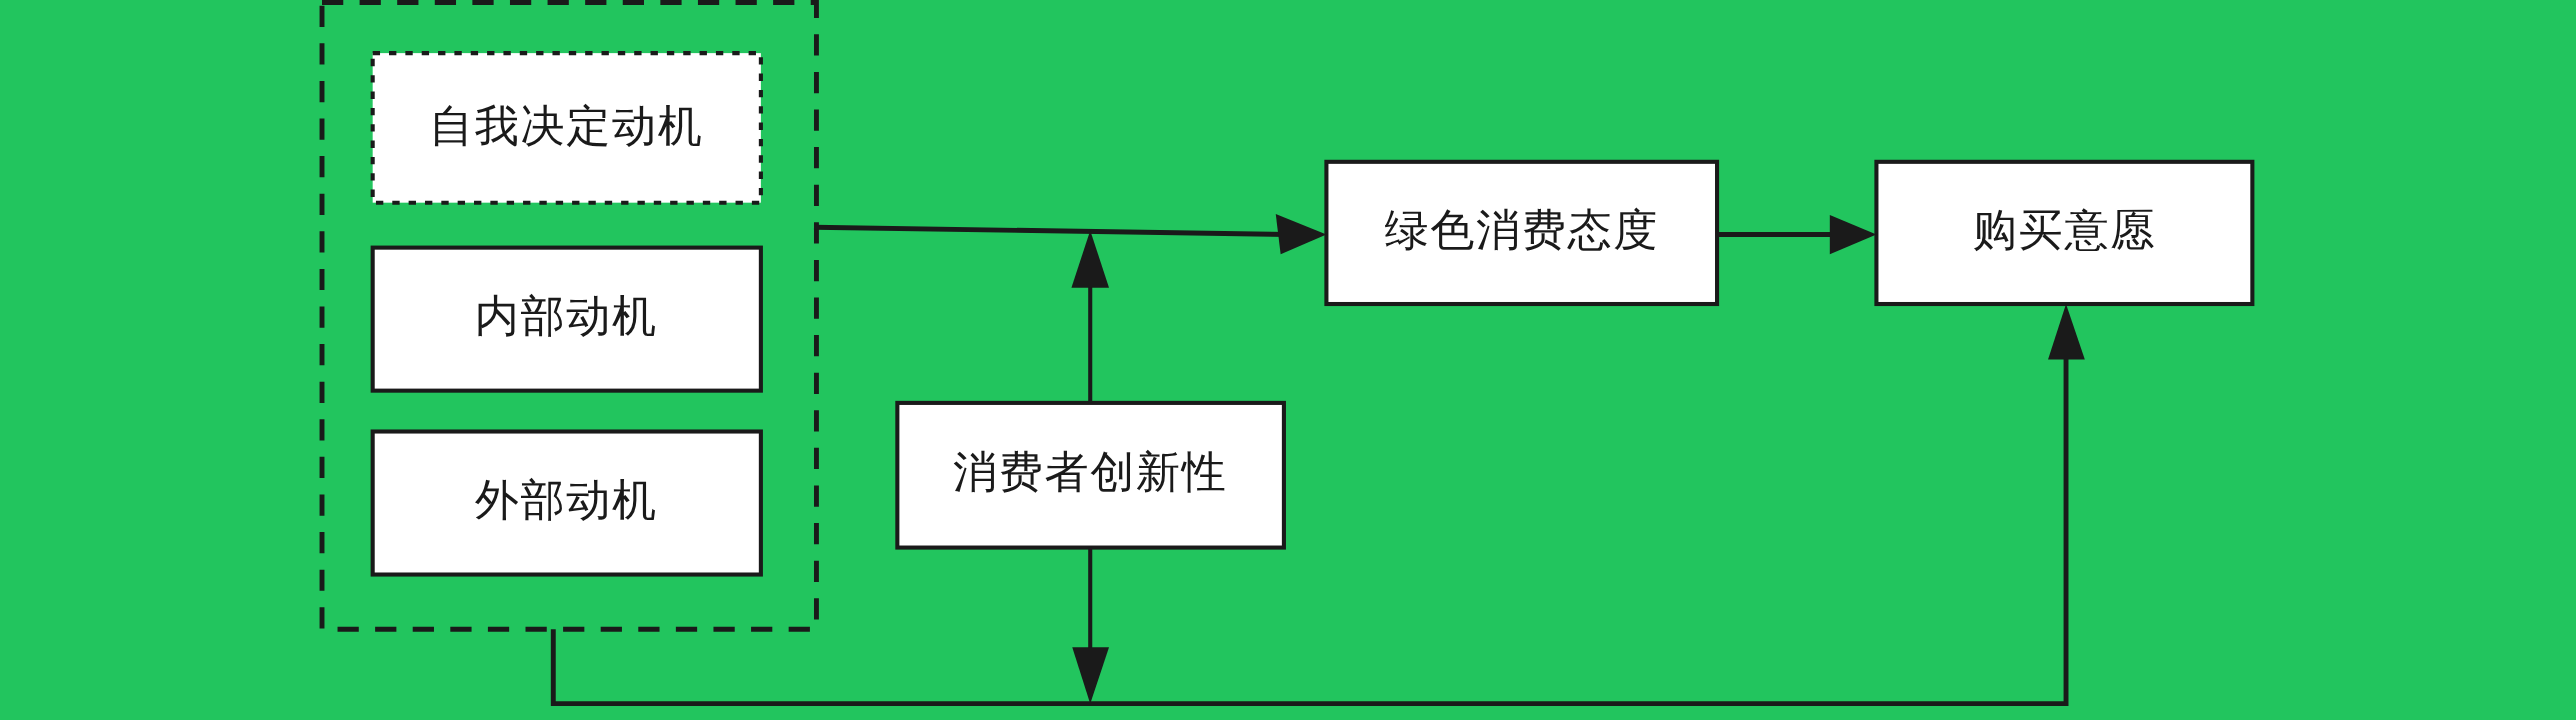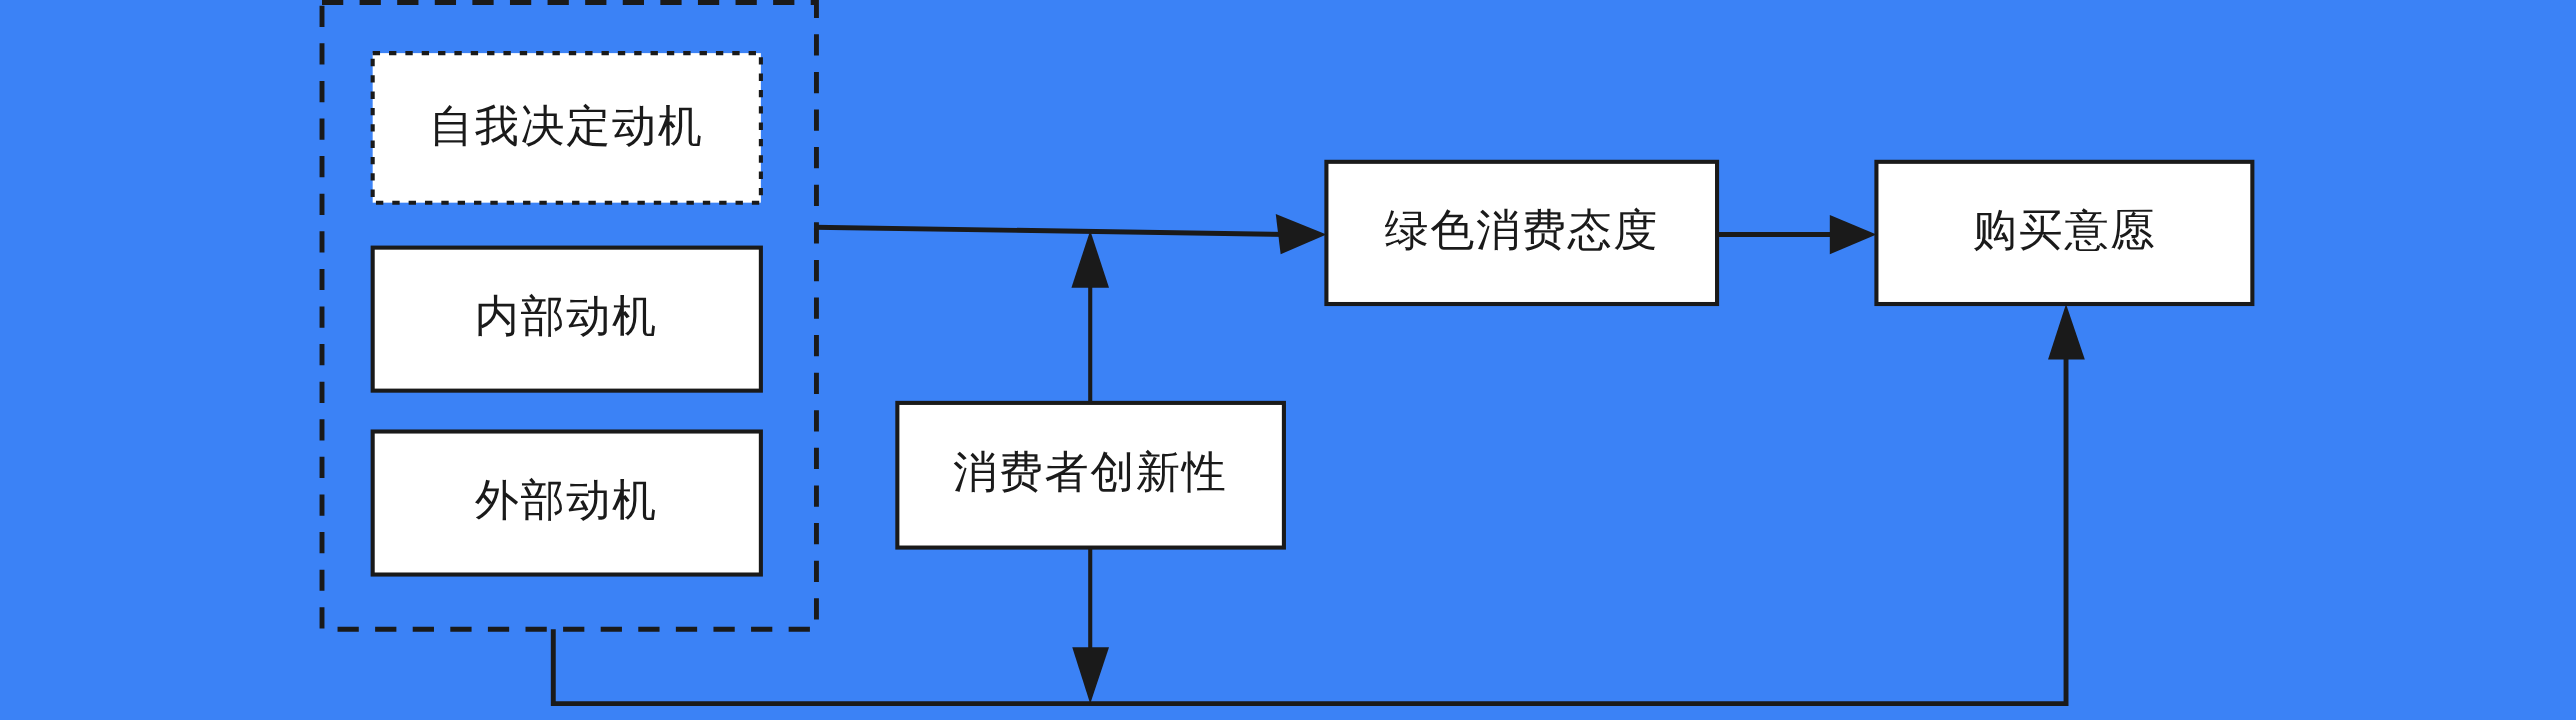--- a/index.html
+++ b/index.html
@@ -8,21 +8,21 @@
     padding: 0;
     background: #ffffff;
   }
   body {
     font-family: "Liberation Serif", "DejaVu Serif", serif;
   }
   #diagram-root {
     position: relative;
     width: 2576px;
     height: 720px;
-    background: #3b82f6;
+    background: #22c55e;
     overflow: hidden;
   }
   #diagram-svg {
     position: absolute;
     top: 0;
     left: 0;
     width: 2576px;
     height: 720px;
     display: block;
   }

